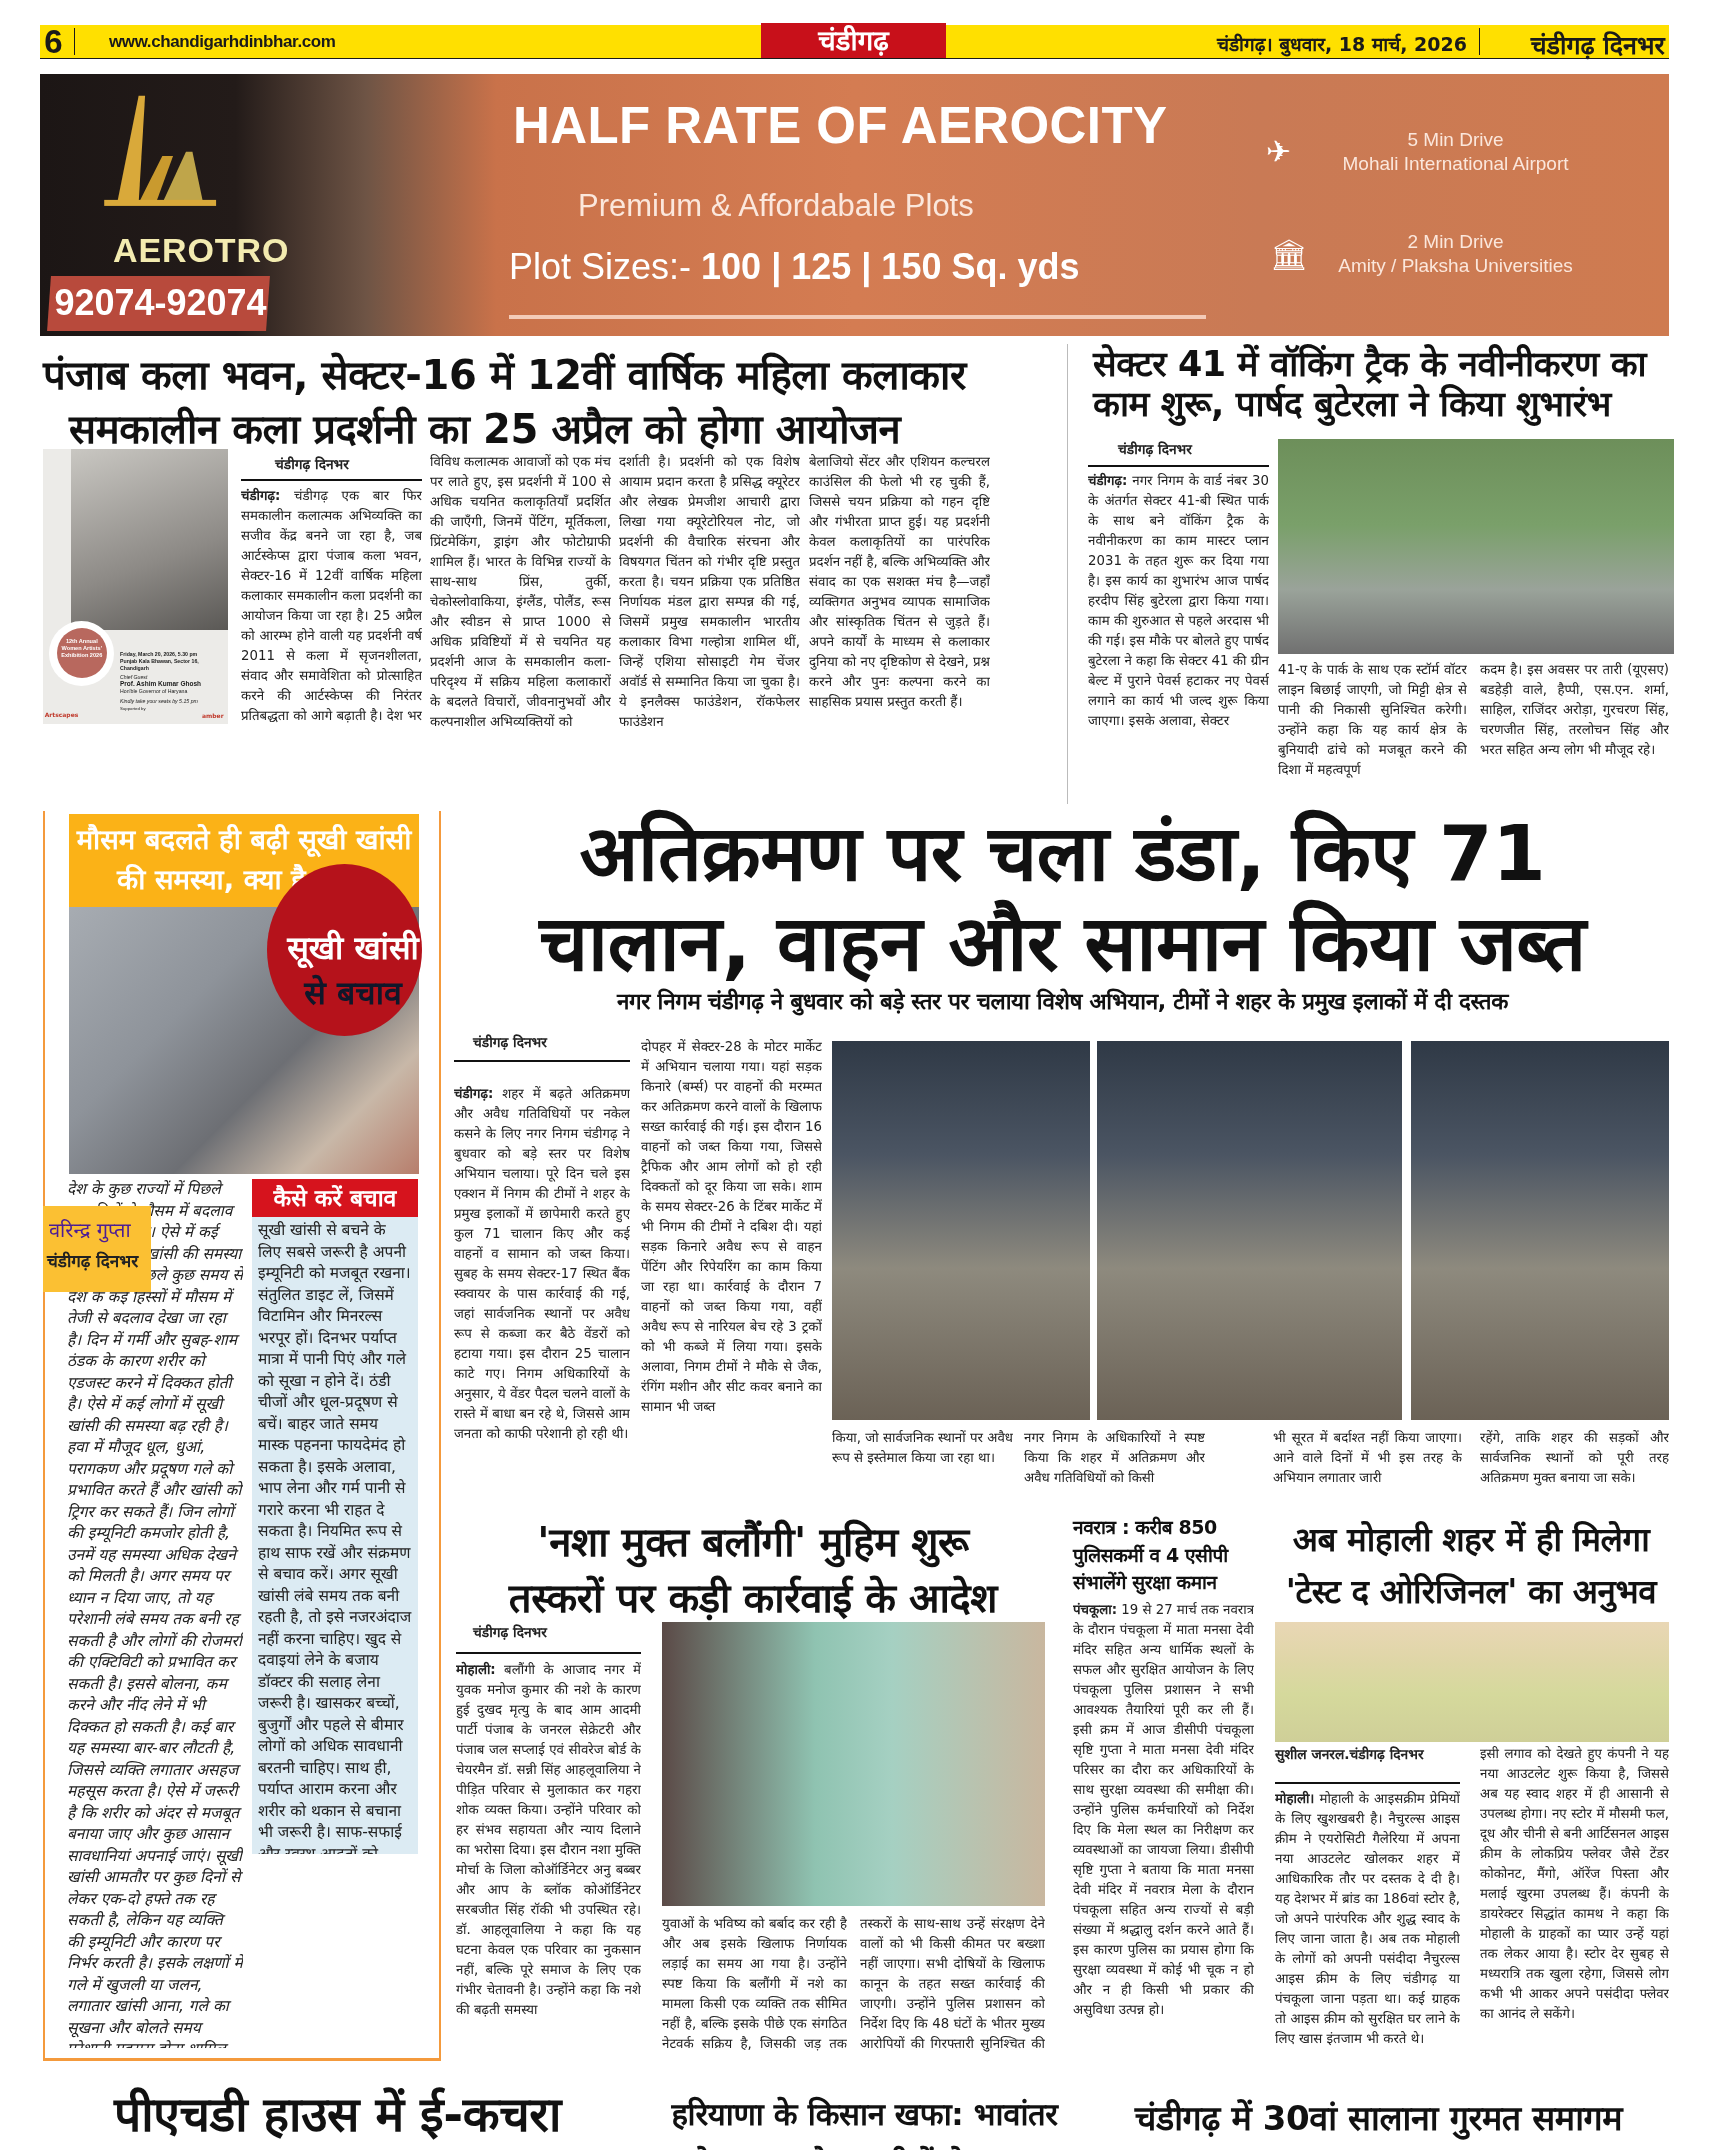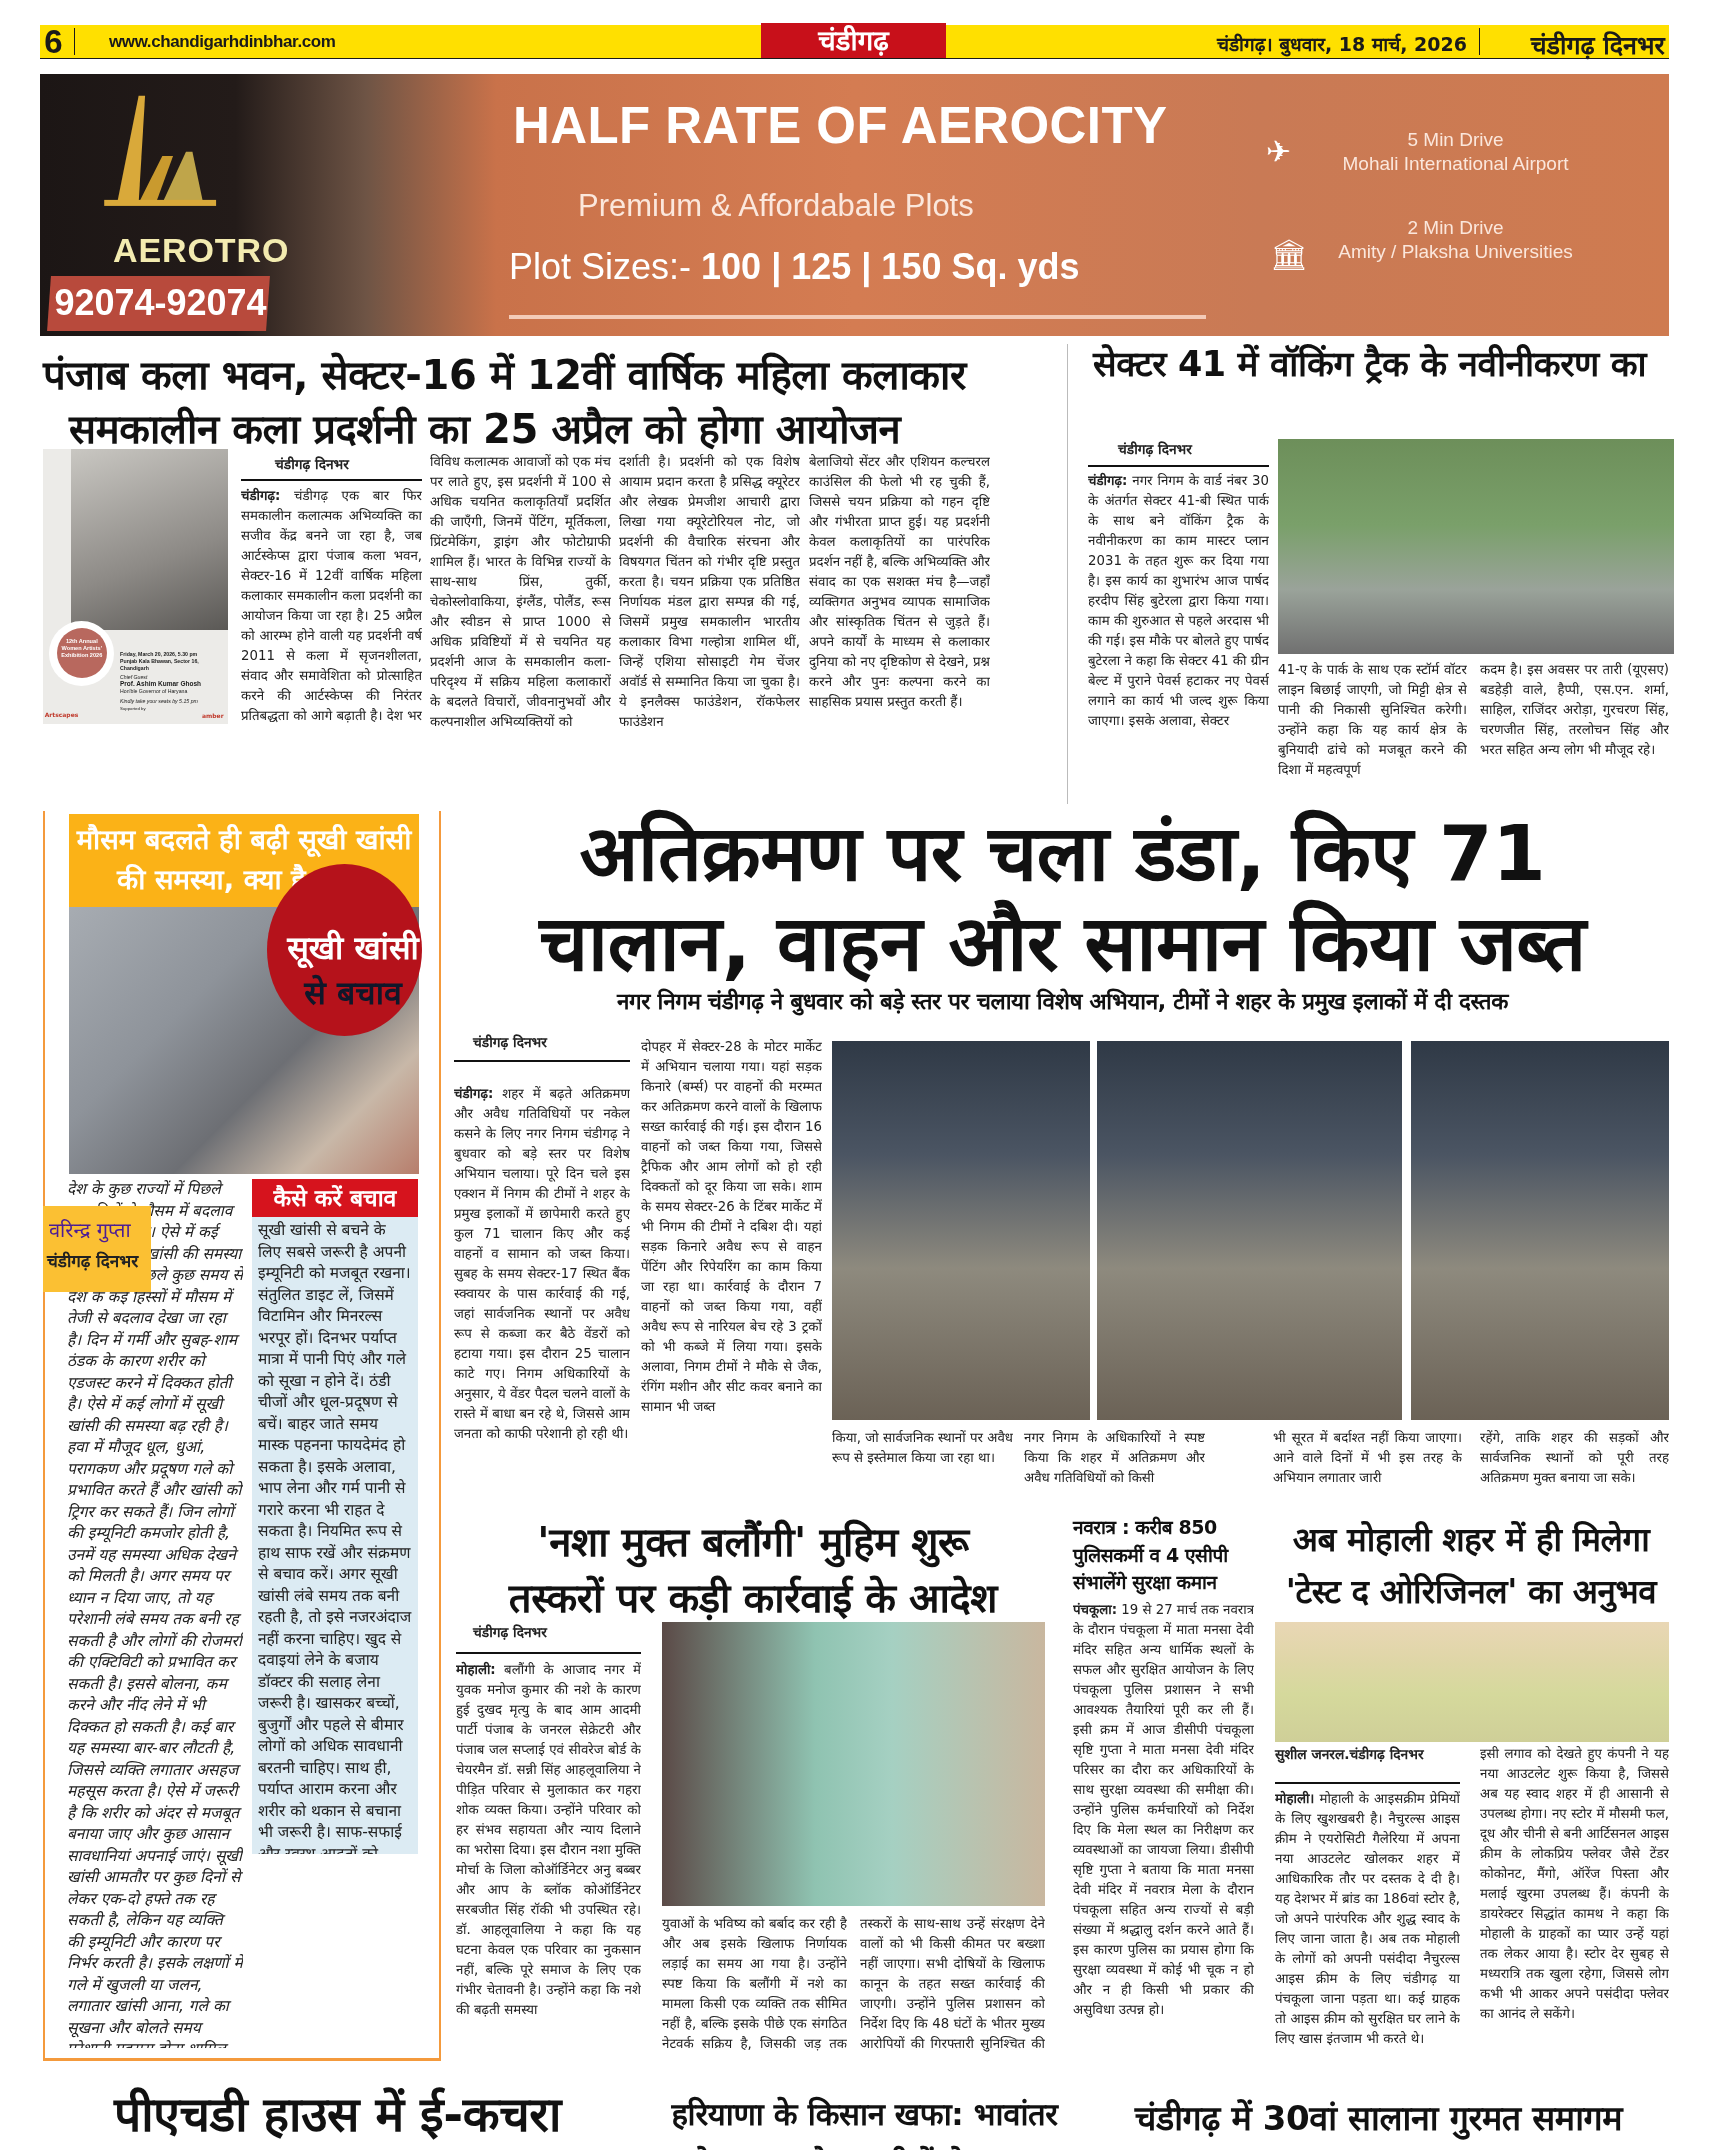--- a/index.html
+++ b/index.html
@@ -90,21 +90,21 @@
     <span>Plot Sizes:-</span>
     <b>100 | 125 | 150 Sq. yds</b>
   </div>
   <div class="abs ad-line"></div>
   <div class="abs ad-loc-icon" style="left:1226px;top:60px;">✈</div>
   <div class="abs ad-loc" style="left:1265px;top:54px;width:301px;">
     <div>5 Min Drive</div>
     <div>Mohali International Airport</div>
   </div>
   <div class="abs ad-loc-icon" style="left:1230px;top:163px;">🏛</div>
-  <div class="abs ad-loc" style="left:1265px;top:142px;width:301px;text-align:center;">
+  <div class="abs ad-loc" style="left:1265px;top:156px;width:301px;text-align:center;">
     <div>2 Min Drive</div>
     <div>Amity / Plaksha Universities</div>
   </div>
 </div>
 
 <div class="abs hl" style="left:43px;top:352px;width:1045px;font-size:40px;">
   <div>पंजाब कला भवन, सेक्टर-16 में 12वीं वार्षिक महिला कलाकार</div>
   <div style="padding-left:26px;margin-top:8px;">समकालीन कला प्रदर्शनी का 25 अप्रैल को होगा आयोजन</div>
 </div>
 <div class="abs photo" style="left:43px;top:449px;width:185px;height:275px;background:#ecebe8;">
@@ -126,20 +126,21 @@
 <div class="abs byline" style="left:275px;top:454px;">चंडीगढ़ दिनभर</div>
 <div class="abs rule" style="left:241px;top:479px;width:181px;height:2.2px;"></div>
 <div class="abs col" style="left:241px;top:486px;width:181px;height:241px;"><b>चंडीगढ़:</b> <span>चंडीगढ़ एक बार फिर समकालीन कलात्मक अभिव्यक्ति का सजीव केंद्र बनने जा रहा है, जब आर्टस्केप्स द्वारा पंजाब कला भवन, सेक्टर-16 में 12वीं वार्षिक महिला कलाकार समकालीन कला प्रदर्शनी का आयोजन किया जा रहा है। 25 अप्रैल को आरम्भ होने वाली यह प्रदर्शनी वर्ष 2011 से कला में सृजनशीलता, संवाद और समावेशिता को प्रोत्साहित करने की आर्टस्केप्स की निरंतर प्रतिबद्धता को आगे बढ़ाती है। देश भर से आई</span></div>
 <div class="abs col" style="left:430px;top:452px;width:181px;height:275px;">विविध कलात्मक आवाजों को एक मंच पर लाते हुए, इस प्रदर्शनी में 100 से अधिक चयनित कलाकृतियाँ प्रदर्शित की जाएँगी, जिनमें पेंटिंग, मूर्तिकला, प्रिंटमेकिंग, ड्राइंग और फोटोग्राफी शामिल हैं। भारत के विभिन्न राज्यों के साथ-साथ प्रिंस, तुर्की, चेकोस्लोवाकिया, इंग्लैंड, पोलैंड, रूस और स्वीडन से प्राप्त 1000 से अधिक प्रविष्टियों में से चयनित यह प्रदर्शनी आज के समकालीन कला-परिदृश्य में सक्रिय महिला कलाकारों के बदलते विचारों, जीवनानुभवों और कल्पनाशील अभिव्यक्तियों को</div>
 <div class="abs col" style="left:619px;top:452px;width:181px;height:275px;">दर्शाती है। प्रदर्शनी को एक विशेष आयाम प्रदान करता है प्रसिद्ध क्यूरेटर और लेखक प्रेमजीश आचारी द्वारा लिखा गया क्यूरेटोरियल नोट, जो प्रदर्शनी की वैचारिक संरचना और विषयगत चिंतन को गंभीर दृष्टि प्रस्तुत करता है। चयन प्रक्रिया एक प्रतिष्ठित निर्णायक मंडल द्वारा सम्पन्न की गई, जिसमें प्रमुख समकालीन भारतीय कलाकार विभा गल्होत्रा शामिल थीं, जिन्हें एशिया सोसाइटी गेम चेंजर अवॉर्ड से सम्मानित किया जा चुका है। ये इनलैक्स फाउंडेशन, रॉकफेलर फाउंडेशन</div>
 <div class="abs col" style="left:809px;top:452px;width:181px;height:275px;">बेलाजियो सेंटर और एशियन कल्चरल काउंसिल की फेलो भी रह चुकी हैं, जिससे चयन प्रक्रिया को गहन दृष्टि और गंभीरता प्राप्त हुई। यह प्रदर्शनी केवल कलाकृतियों का पारंपरिक प्रदर्शन नहीं है, बल्कि अभिव्यक्ति और संवाद का एक सशक्त मंच है—जहाँ व्यक्तिगत अनुभव व्यापक सामाजिक और सांस्कृतिक चिंतन से जुड़ते हैं। अपने कार्यों के माध्यम से कलाकार दुनिया को नए दृष्टिकोण से देखने, प्रश्न करने और पुनः कल्पना करने का साहसिक प्रयास प्रस्तुत करती हैं।</div>
 
 <div class="abs vline" style="left:1067px;top:344px;height:460px;"></div>
 <div class="abs hl" style="left:1093px;top:344px;width:581px;font-size:35px;">
   <div>सेक्टर 41 में वॉकिंग ट्रैक के नवीनीकरण का</div>
+  <div>काम शुरू, पार्षद बुटेरला ने किया शुभारंभ</div>
 </div>
 <div class="abs byline" style="left:1118px;top:439px;">चंडीगढ़ दिनभर</div>
 <div class="abs rule" style="left:1088px;top:465px;width:181px;height:2.2px;"></div>
 <div class="abs col" style="left:1088px;top:471px;width:181px;height:310px;"><b>चंडीगढ़:</b> <span>नगर निगम के वार्ड नंबर 30 के अंतर्गत सेक्टर 41-बी स्थित पार्क के साथ बने वॉकिंग ट्रैक के नवीनीकरण का काम मास्टर प्लान 2031 के तहत शुरू कर दिया गया है। इस कार्य का शुभारंभ आज पार्षद हरदीप सिंह बुटेरला द्वारा किया गया। काम की शुरुआत से पहले अरदास भी की गई। इस मौके पर बोलते हुए पार्षद बुटेरला ने कहा कि सेक्टर 41 की ग्रीन बेल्ट में पुराने पेवर्स हटाकर नए पेवर्स लगाने का कार्य भी जल्द शुरू किया जाएगा। इसके अलावा, सेक्टर</span></div>
 <div class="abs photo ph-green" style="left:1278px;top:439px;width:396px;height:215px;"></div>
 <div class="abs col" style="left:1278px;top:660px;width:189px;height:125px;">41-ए के पार्क के साथ एक स्टॉर्म वॉटर लाइन बिछाई जाएगी, जो मिट्टी क्षेत्र से पानी की निकासी सुनिश्चित करेगी। उन्होंने कहा कि यह कार्य क्षेत्र के बुनियादी ढांचे को मजबूत करने की दिशा में महत्वपूर्ण</div>
 <div class="abs col" style="left:1480px;top:660px;width:189px;height:125px;">कदम है। इस अवसर पर तारी (यूएसए) बडहेड़ी वाले, हैप्पी, एस.एन. शर्मा, साहिल, राजिंदर अरोड़ा, गुरचरण सिंह, चरणजीत सिंह, तरलोचन सिंह और भरत सहित अन्य लोग भी मौजूद रहे।</div>
 
 <div class="abs health"></div>
 <div class="abs health-title">मौसम बदलते ही बढ़ी सूखी खांसी की समस्या, क्या है बचाव</div>

